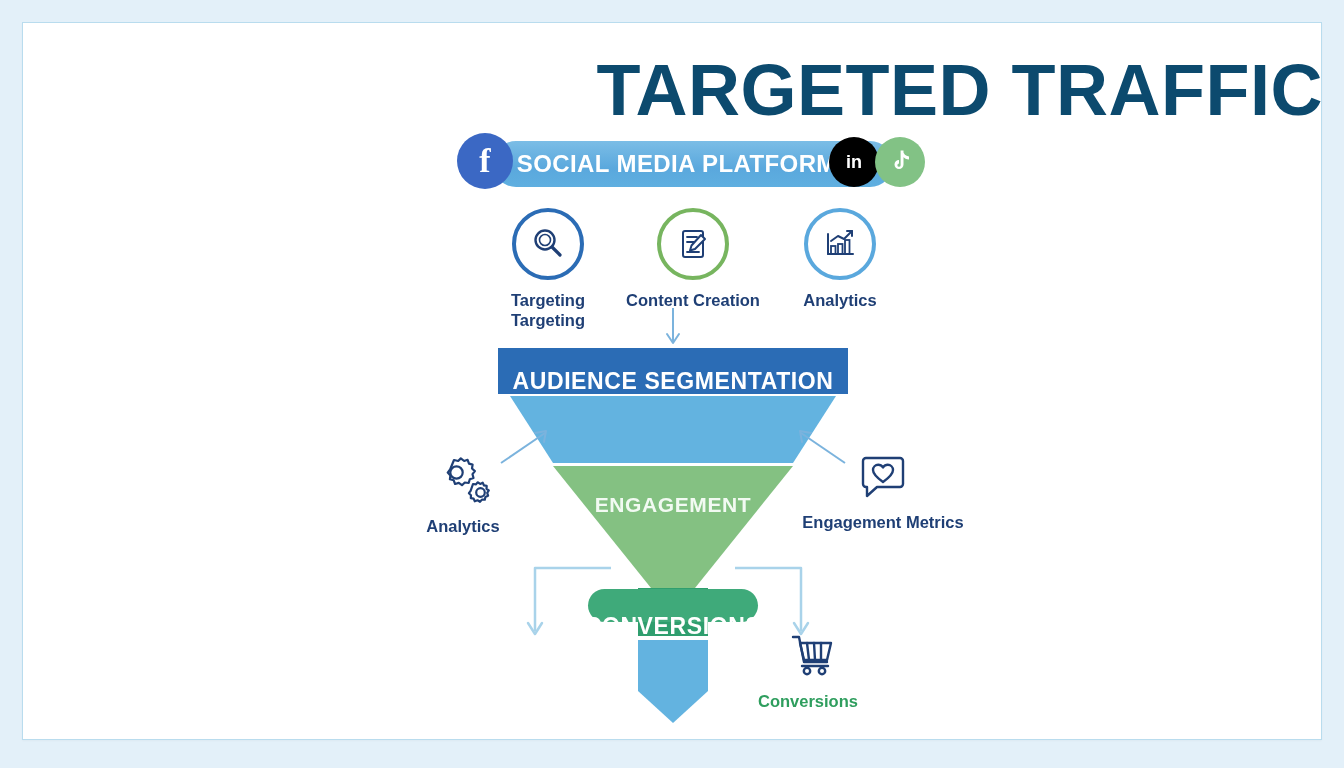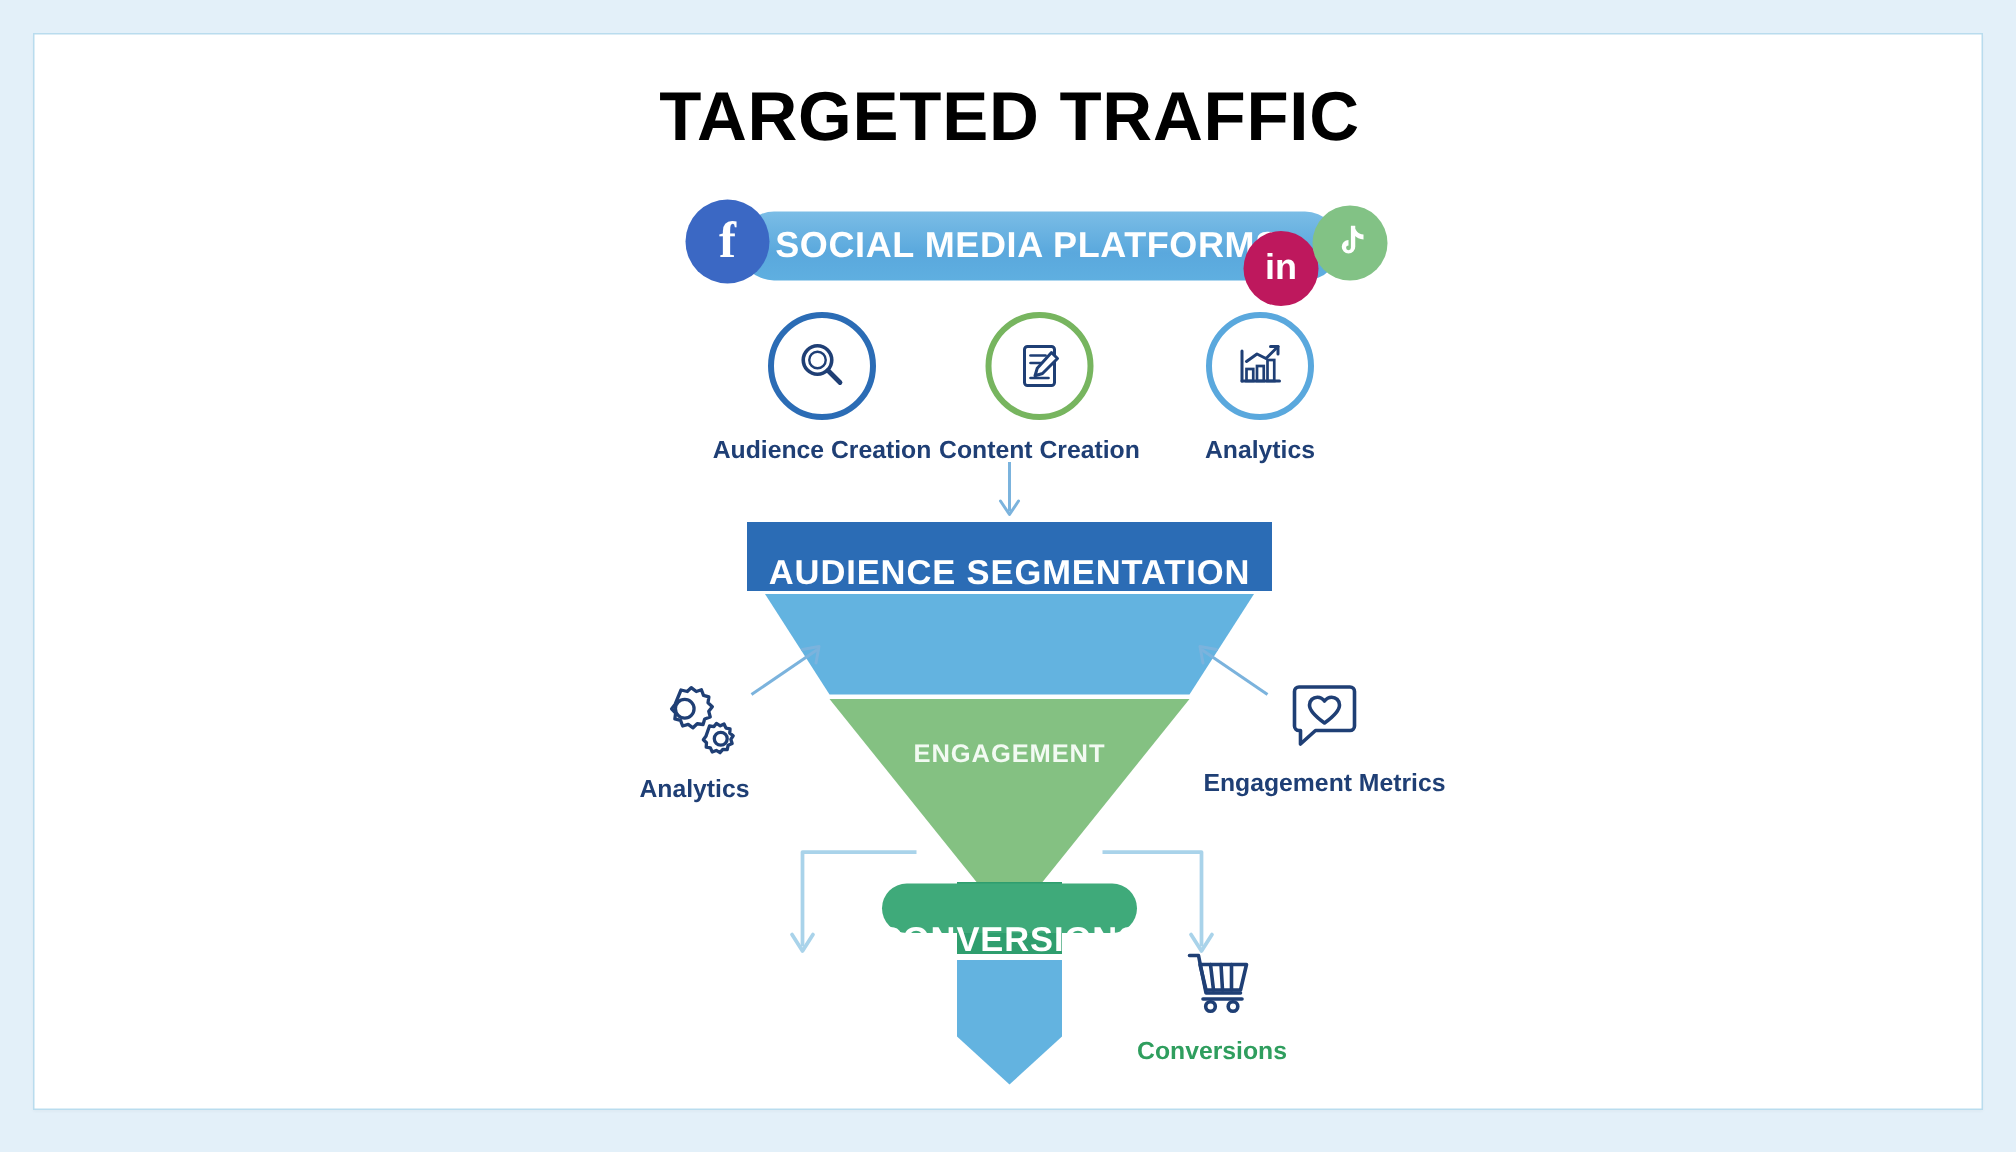--- a/index.html
+++ b/index.html
@@ -21,25 +21,25 @@
     background: #ffffff;
     border: 1.5px solid #b9dcee;
     box-shadow: 0 1px 2px rgba(0,0,0,0.03);
   }
 
   
   .title {
     position: absolute;
     left: 0; top: 30px;
     width: 1300px;
-    text-align: center;
-    font-size: 46px;
+    text-align: right;
+    font-size: 72px;
     font-weight: 700;
     letter-spacing: 0.5px;
-    color: #000000;
+    color: #0c4a6e;
     line-height: 1.05;
     white-space: nowrap;
   }
 
   
   .social-badge {
     position: absolute;
     left: 410px; top: 110px;
     width: 490px; height: 62px;
   }
@@ -70,23 +70,23 @@
     color: #ffffff;
     font-weight: 700;
   }
   .soc-fb {
     left: 24px; top: 0px; width: 56px; height: 56px;
     background: #3b68c4;
     font-size: 34px;
     font-family: "Liberation Serif", serif;
   }
   .soc-li {
-    left: 396px; top: 21px; width: 50px; height: 50px;
-    background: #be185d;
-    font-size: 24px;
+    left: 396px; top: 4px; width: 50px; height: 50px;
+    background: #000000;
+    font-size: 18px;
   }
   .soc-tt {
     left: 442px; top: 4px; width: 50px; height: 50px;
     background: #82c285;
     font-size: 26px;
   }
 
   
   .top-items {
     position: absolute;
@@ -128,21 +128,21 @@
 
   .funnel-text {
     position: absolute;
     text-align: center;
     color: #ffffff;
     font-weight: 700;
     white-space: nowrap;
     margin-top: 20px;
   }
   #seg-label    { left: 400px; top: 325px; width: 500px; font-size: 23px; letter-spacing: 0.6px; }
-  #eng-label    { left: 400px; top: 450px; width: 500px; font-size: 17px; letter-spacing: 0.6px; color: #f2faf2; }
+  #eng-label    { left: 400px; top: 450px; width: 500px; font-size: 21px; letter-spacing: 0.6px; color: #f2faf2; }
   #conv-label   { left: 400px; top: 570px; width: 500px; font-size: 23px; letter-spacing: 0.6px; }
   #conv-pill {
     position: absolute;
     left: 565px; top: 566px;
     width: 170px; height: 33px;
     background: #3faa7a;
     border-radius: 17px;
   }
 </style>
 </head>
@@ -168,21 +168,21 @@
     <div class="top-items">
 
       <div class="top-item" style="left:0px; top:0px;">
         <div class="ring">
           <svg width="40" height="40" viewBox="0 0 40 40" aria-hidden="true">
             <circle cx="17" cy="16" r="9.5" fill="none" stroke="#1f3f75" stroke-width="2.4"></circle>
             <circle cx="17" cy="16" r="5.5" fill="none" stroke="#1f3f75" stroke-width="1.6"></circle>
             <line x1="24" y1="23" x2="32" y2="31" stroke="#1f3f75" stroke-width="3.2" stroke-linecap="round"></line>
           </svg>
         </div>
-        <div class="top-label">Audience Creation</div>
+        <div class="top-label">Targeting Targeting</div>
       </div>
 
       <div class="top-item" style="left:145px; top:0px;">
         <div class="ring green">
           <svg width="40" height="40" viewBox="0 0 40 40" aria-hidden="true">
             <rect x="10" y="7" width="20" height="26" rx="2" fill="none" stroke="#1f3f75" stroke-width="2"></rect>
             <line x1="14" y1="13" x2="24" y2="13" stroke="#1f3f75" stroke-width="1.8" stroke-linecap="round"></line>
             <line x1="14" y1="18" x2="21" y2="18" stroke="#1f3f75" stroke-width="1.8" stroke-linecap="round"></line>
             <line x1="14" y1="28" x2="26" y2="28" stroke="#1f3f75" stroke-width="1.8" stroke-linecap="round"></line>
             <path d="M28 11 L32 15 L22 25 L17 26.5 L18.5 21.5 Z" fill="#ffffff" stroke="#1f3f75" stroke-width="2" stroke-linejoin="round"></path>

